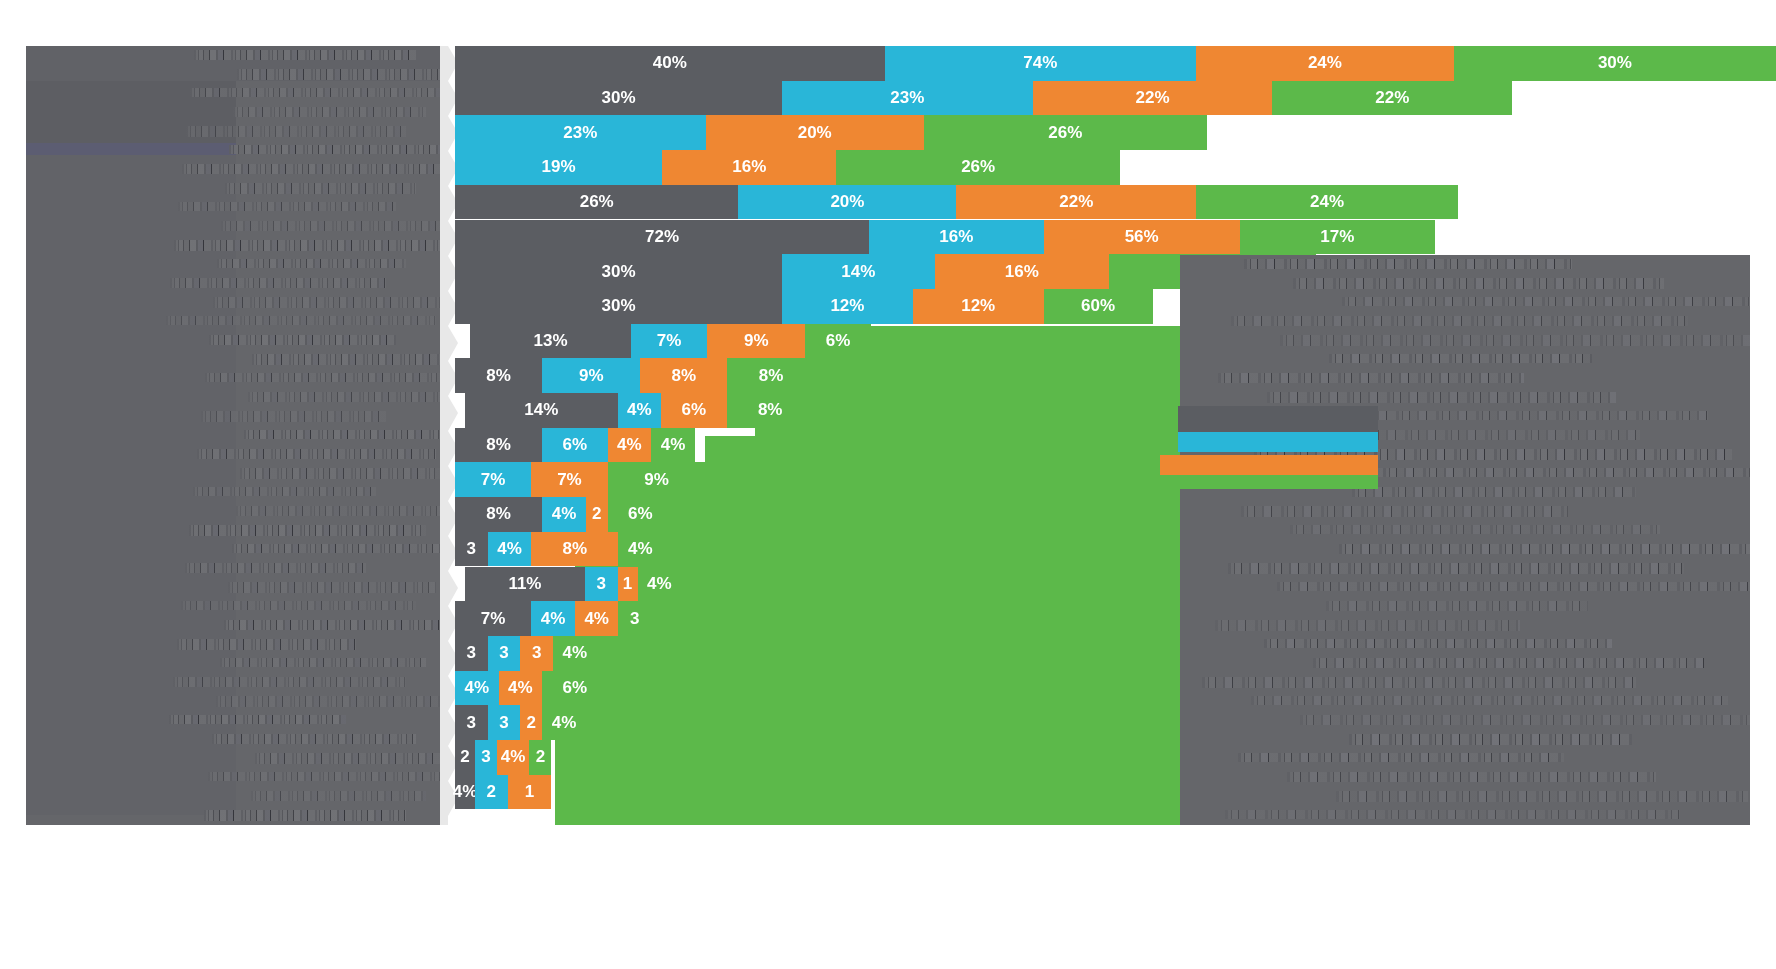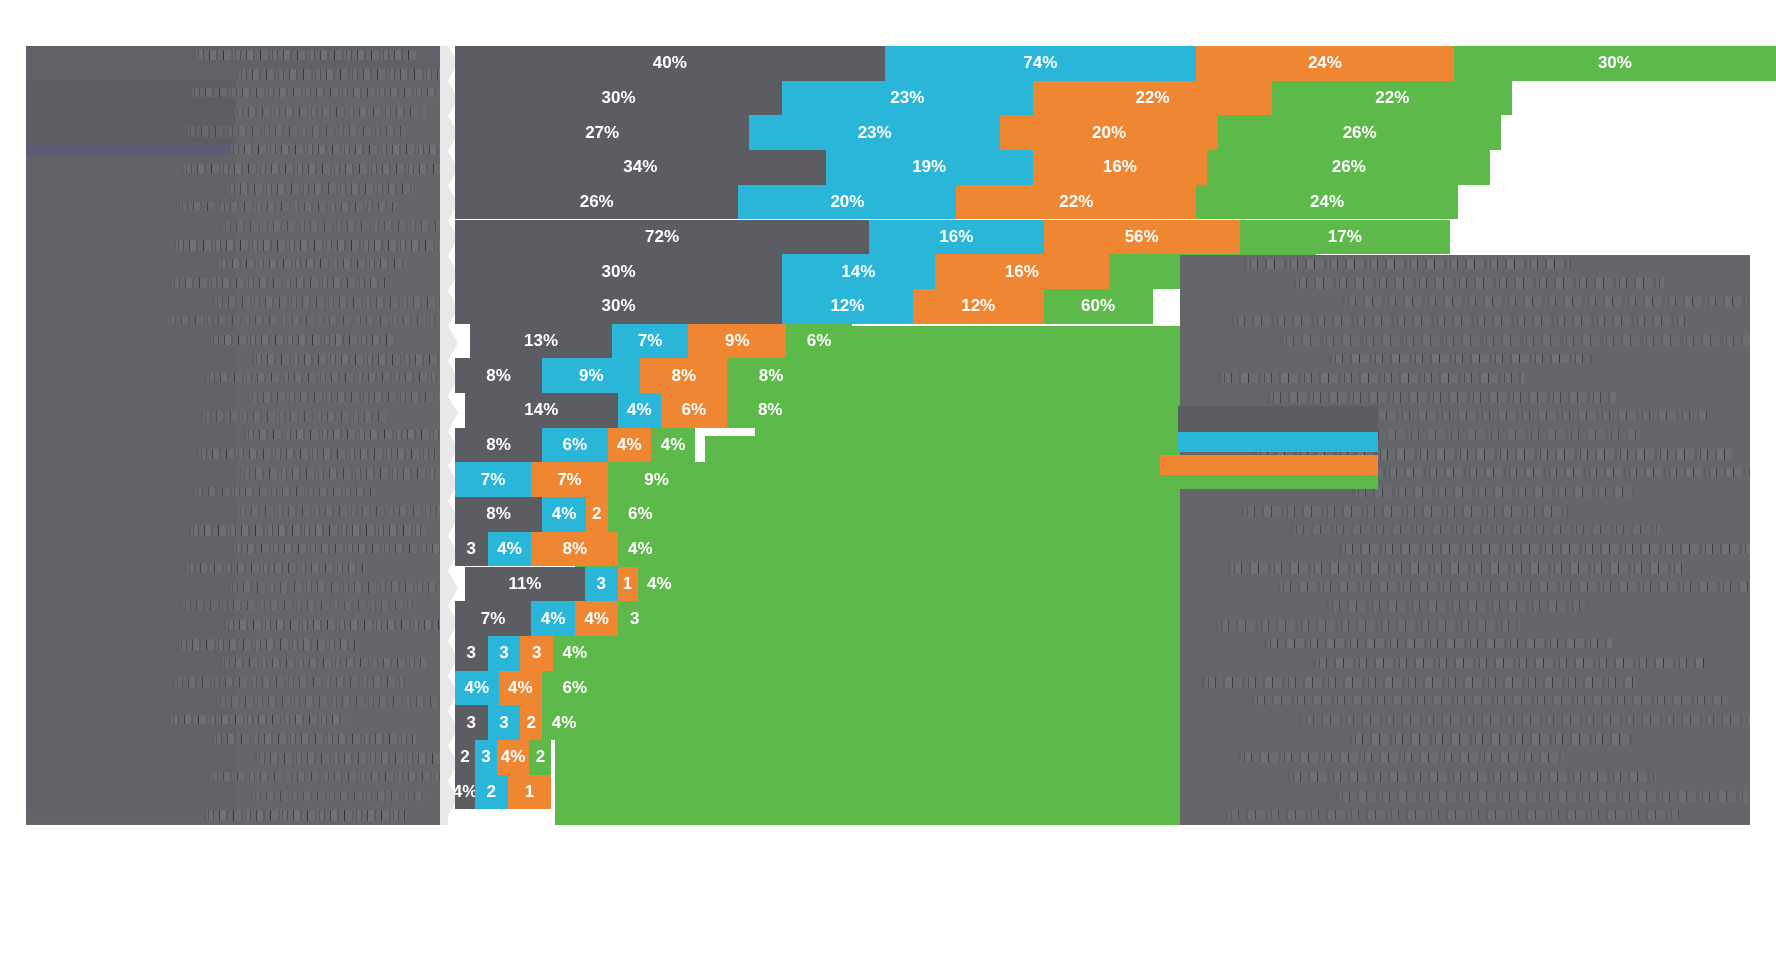--- a/index.html
+++ b/index.html
@@ -173,37 +173,31 @@
             <span class="lbl">23%</span>
           </div>
           <div class="seg s2" style="width: 239.8px; background: rgb(239, 135, 50);">
             <span class="lbl">22%</span>
           </div>
           <div class="seg s3" style="width: 239.8px; background: rgb(92, 185, 74);">
             <span class="lbl">22%</span>
           </div>
         </div>
         <div class="bar-row" style="top: 69.4px; height: 34.7px; padding-left: 0px;">
-          <div class="seg s0" style="width: 294.3px; background: rgb(91, 93, 98);">
-            <span class="lbl">27%</span>
-          </div>
           <div class="seg s1" style="width: 250.7px; background: rgb(41, 182, 216);">
             <span class="lbl">23%</span>
           </div>
           <div class="seg s2" style="width: 218px; background: rgb(239, 135, 50);">
             <span class="lbl">20%</span>
           </div>
           <div class="seg s3" style="width: 283.4px; background: rgb(92, 185, 74);">
             <span class="lbl">26%</span>
           </div>
         </div>
         <div class="bar-row" style="top: 104.1px; height: 34.7px; padding-left: 0px;">
-          <div class="seg s0" style="width: 370.6px; background: rgb(91, 93, 98);">
-            <span class="lbl">34%</span>
-          </div>
           <div class="seg s1" style="width: 207.1px; background: rgb(41, 182, 216);">
             <span class="lbl">19%</span>
           </div>
           <div class="seg s2" style="width: 174.4px; background: rgb(239, 135, 50);">
             <span class="lbl">16%</span>
           </div>
           <div class="seg s3" style="width: 283.4px; background: rgb(92, 185, 74);">
             <span class="lbl">26%</span>
           </div>
         </div>
@@ -224,21 +218,21 @@
         <div class="bar-row" style="top: 173.5px; height: 34.7px; padding-left: 0px;">
           <div class="seg s0" style="width: 414.2px; background: rgb(91, 93, 98);">
             <span class="lbl">72%</span>
           </div>
           <div class="seg s1" style="width: 174.4px; background: rgb(41, 182, 216);">
             <span class="lbl">16%</span>
           </div>
           <div class="seg s2" style="width: 196.2px; background: rgb(239, 135, 50);">
             <span class="lbl">56%</span>
           </div>
-          <div class="seg s3" style="width: 210px; background: rgb(92, 185, 74);">
+          <div class="seg s3" style="width: 195px; background: rgb(92, 185, 74);">
             <span class="lbl">17%</span>
           </div>
         </div>
         <div class="bar-row" style="top: 208.2px; height: 34.7px; padding-left: 0px;">
           <div class="seg s0" style="width: 327px; background: rgb(91, 93, 98);">
             <span class="lbl">30%</span>
           </div>
           <div class="seg s1" style="width: 152.6px; background: rgb(41, 182, 216);">
             <span class="lbl">14%</span>
           </div>
@@ -257,21 +251,21 @@
             <span class="lbl">12%</span>
           </div>
           <div class="seg s2" style="width: 130.8px; background: rgb(239, 135, 50);">
             <span class="lbl">12%</span>
           </div>
           <div class="seg s3" style="width: 109px; background: rgb(92, 185, 74);">
             <span class="lbl">60%</span>
           </div>
         </div>
         <div class="bar-row" style="top: 277.6px; height: 34.7px; padding-left: 15px;">
-          <div class="seg s0" style="width: 142px; background: rgb(91, 93, 98);">
+          <div class="seg s0" style="width: 161px; background: rgb(91, 93, 98);">
             <span class="lbl">13%</span>
           </div>
           <div class="seg s1" style="width: 76.3px; background: rgb(41, 182, 216);">
             <span class="lbl">7%</span>
           </div>
           <div class="seg s2" style="width: 98.1px; background: rgb(239, 135, 50);">
             <span class="lbl">9%</span>
           </div>
           <div class="seg s3" style="width: 65.4px; background: rgb(92, 185, 74);">
             <span class="lbl">6%</span>

